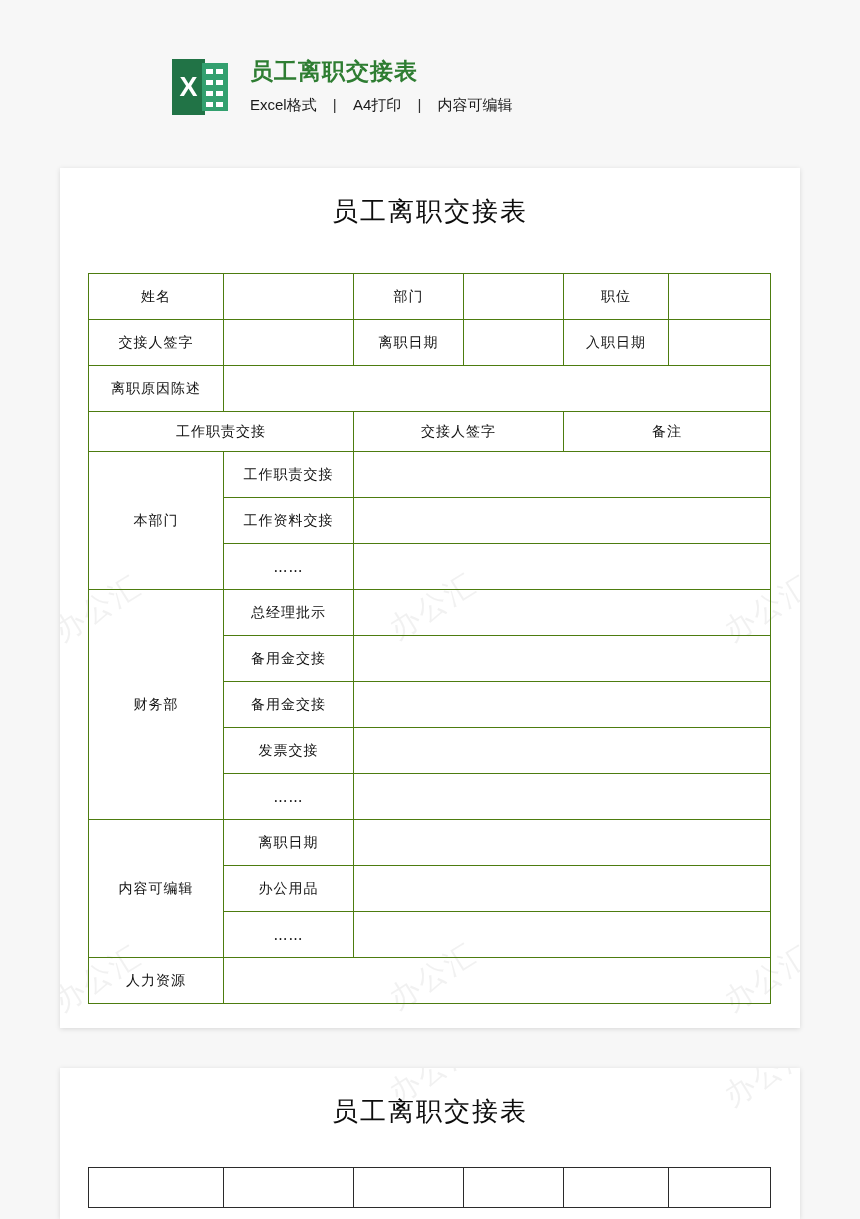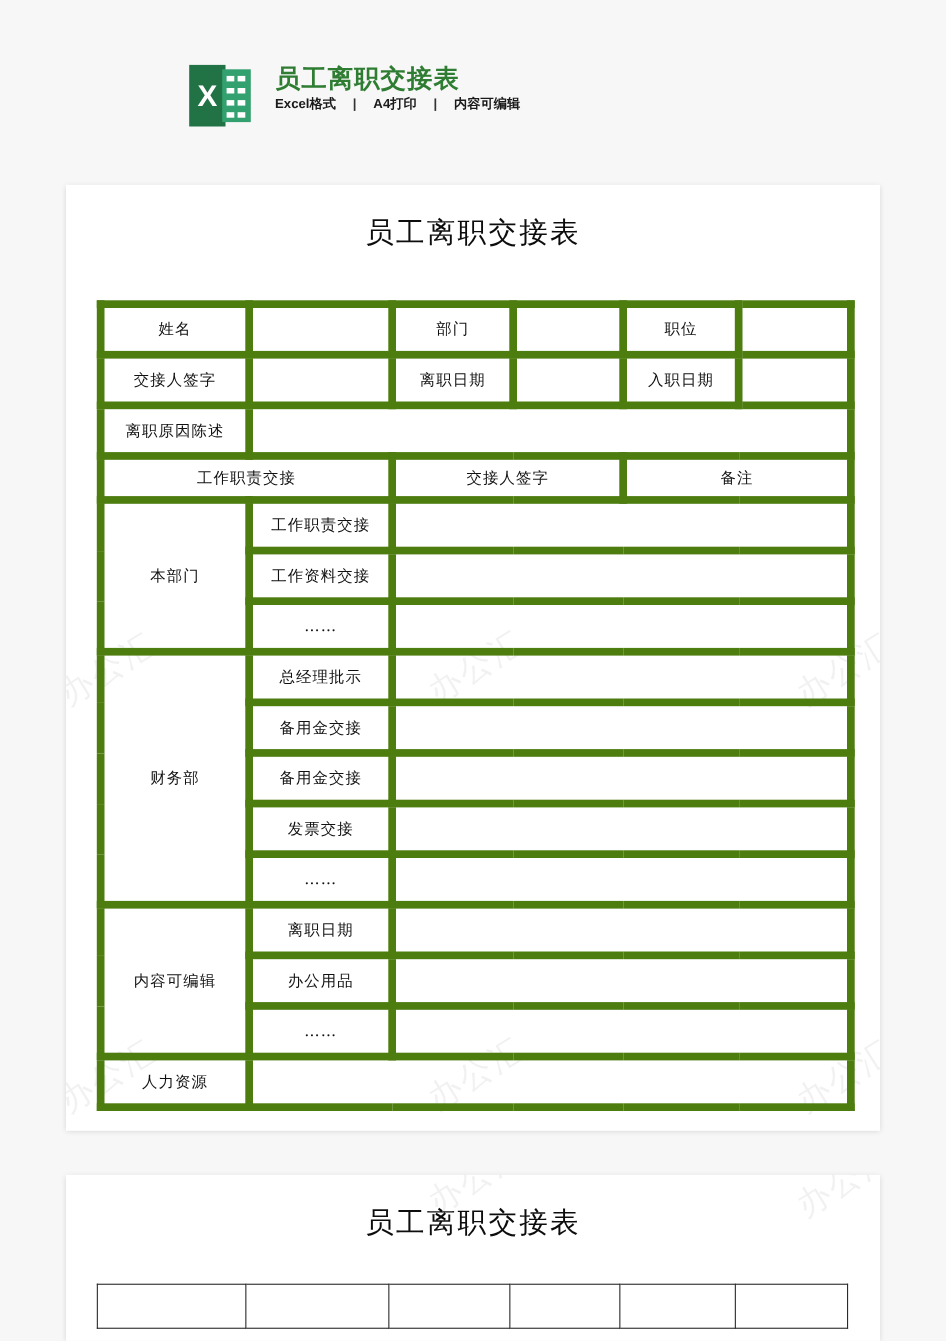--- a/index.html
+++ b/index.html
@@ -68,22 +68,23 @@
   }
   .header-title {
     color: #2e7d32;
     font-size: 23px;
     font-weight: bold;
     letter-spacing: 1px;
     line-height: 1.25;
     white-space: nowrap;
   }
   .header-meta {
-    font-size: 12px;
-    font-weight: bold;
+    margin-top: 10px;
+    font-size: 15px;
+    font-weight: normal;
     color: #1a1a1a;
     white-space: nowrap;
   }
   .header-meta .sep {
     display: inline-block;
     padding: 0 12px;
     color: #333;
   }
 
   
@@ -130,21 +131,21 @@
     width: 682px;
   }
   table.form {
     border-collapse: collapse;
     width: 682px;
     table-layout: fixed;
     position: relative;
     z-index: 2;
   }
   table.form td {
-    border: 7px solid #4d7c0f;
+    border: 1px solid #4d7c0f;
     font-family: "DejaVu Serif", "Liberation Serif", serif;
     font-size: 14px;
     color: #111;
     text-align: center;
     vertical-align: middle;
     padding: 2px 4px;
     background: transparent;
   }
   td.lbl { letter-spacing: 1px; }
   td.blank { }

